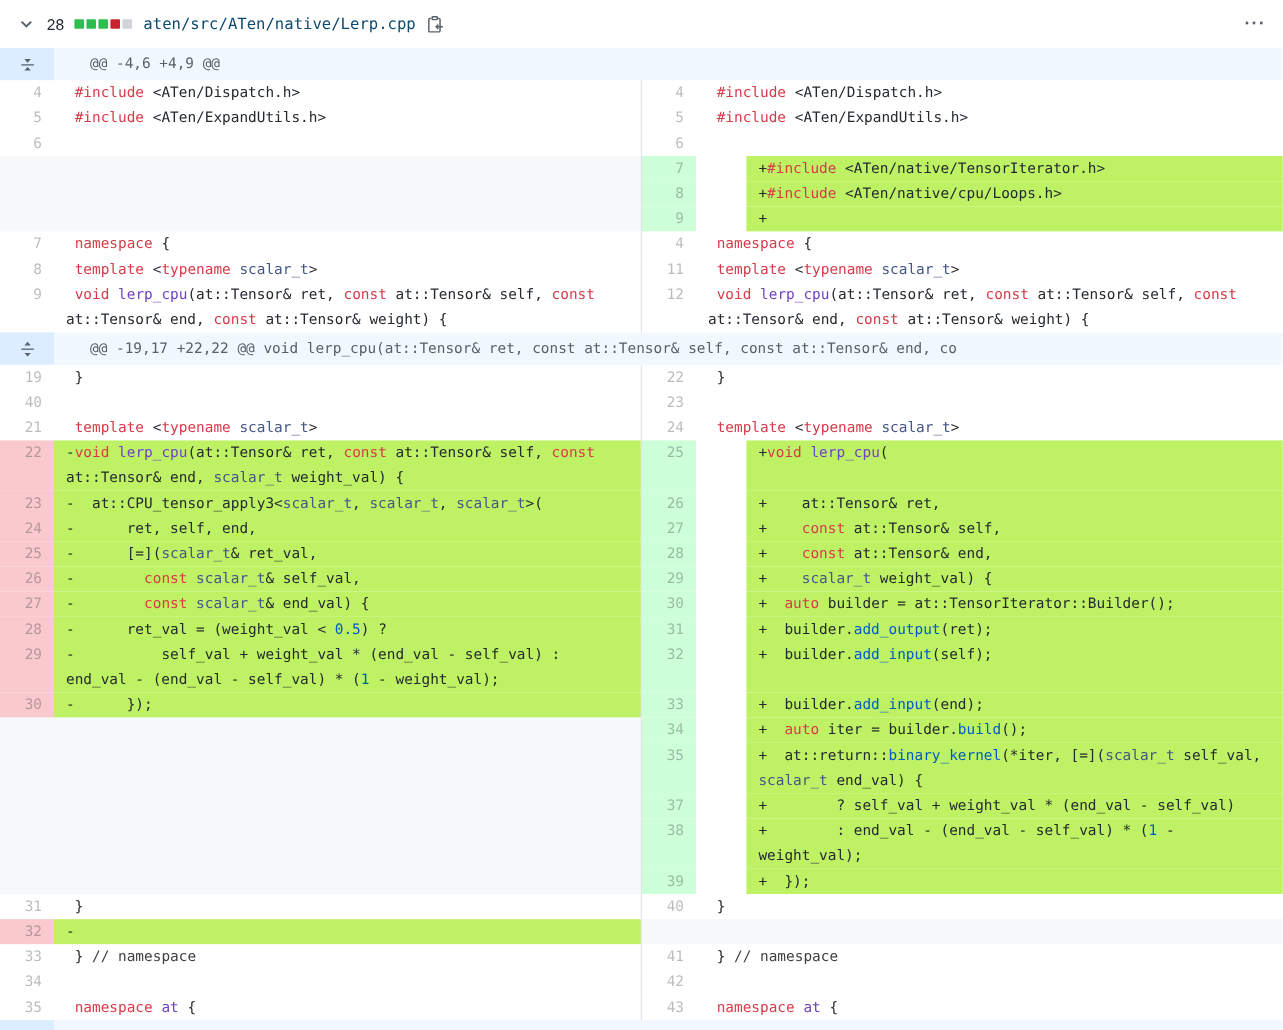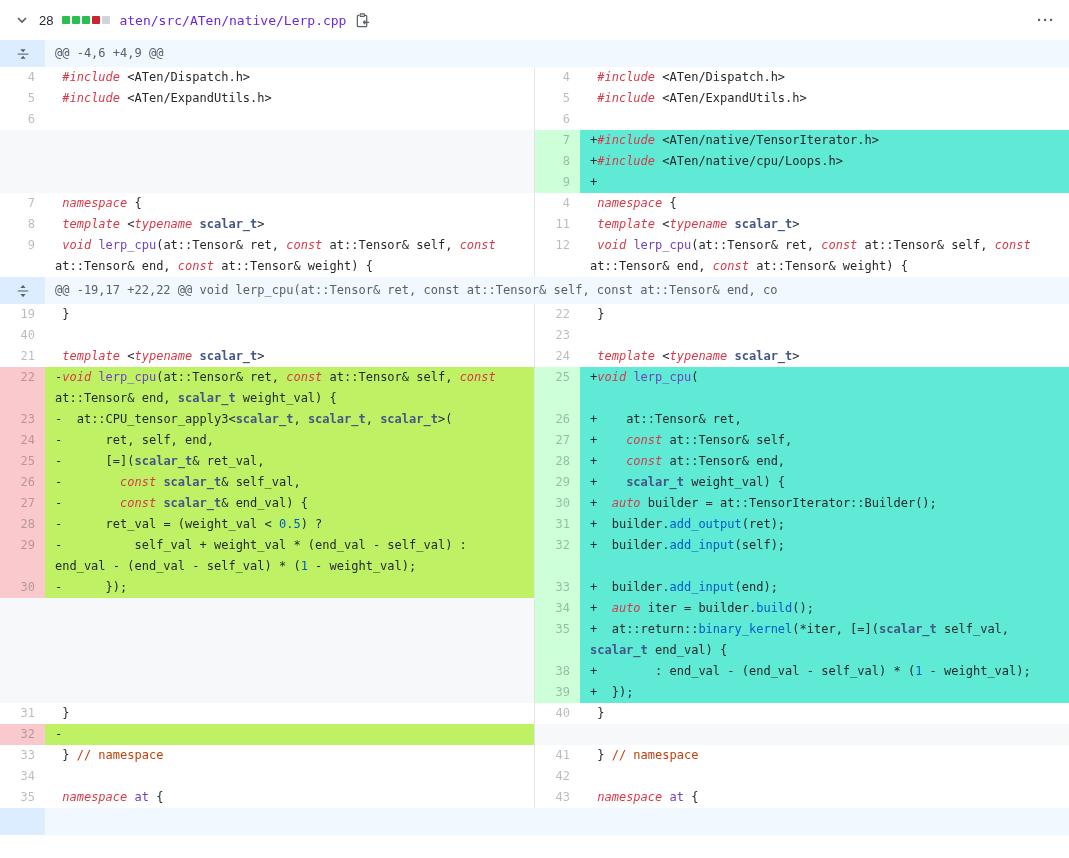--- a/index.html
+++ b/index.html
@@ -2,45 +2,45 @@
 <html><head>
 <meta charset="utf-8">
 <style>
   html,body{margin:0;padding:0;background:#fff;}
   body{width:1069px;font-family:"Liberation Sans",sans-serif;color:#24292e;}
   .file-header{height:40px;display:flex;align-items:center;gap:9px;padding:0 14px;background:#fff;}
   .chev{display:flex;align-items:center;cursor:pointer;color:#586069;}
   .changes-count{font-size:13px;color:#24292e;}
   .diffstat{display:inline-flex;gap:2px;}
   .diffstat span{width:8px;height:8px;border-radius:1px;display:inline-block;}
-  .file-path{font-family:"DejaVu Sans Mono",monospace;font-size:13px;color:#6d28d9;cursor:pointer;}
+  .file-path{font-family:"DejaVu Sans Mono",monospace;font-size:13px;color:#0c4a6e;cursor:pointer;}
   .copy-btn{display:flex;align-items:center;cursor:pointer;color:#586069;}
   .kebab{margin-left:auto;color:#586069;font-weight:bold;font-size:15px;letter-spacing:1px;cursor:pointer;line-height:10px;}
   .diff{font-family:"DejaVu Sans Mono",monospace;font-size:12px;}
-  .hunk-row{display:flex;background:#f1f8ff;min-height:27px;line-height:27px;color:#586069;}
+  .hunk-row{display:flex;background:#f1f8ff;min-height:27px;line-height:27px;color:#586069;gap:20px;}
   .hunk-gutter{width:45px;min-width:45px;background:#dbedff;display:flex;align-items:center;justify-content:center;cursor:pointer;color:#586069;}
   .hunk-text{padding:0 10px;white-space:pre;overflow:hidden;}
   .partial{height:3px;overflow:hidden;}
   .row{display:flex;align-items:stretch;}
   .side{flex:1 1 50%;display:flex;min-width:0;}
   .side.right{border-left:1px solid #e1e4e8;}
   .num{width:45px;min-width:45px;text-align:right;padding-right:10px;box-sizing:border-box;color:rgba(27,31,35,0.3);line-height:21px;cursor:pointer;user-select:none;}
   .code{flex:1;min-width:0;padding:0 10px;line-height:21px;white-space:pre-wrap;color:#24292e;}
   .ctx .num,.ctx .code{background:#fff;}
   .del .num{background:#f9c9ce;}
   .del .code{background:#bef264;}
   .add .num{background:#cdffd8;}
-  .add .code{background:#5eead4;}
+  .add .code{background:#bef264;margin-left:42px;}
   .empty .num,.empty .code{background:#f6f8fa;}
   .sg-d{color:#24292e;}
-  .sg-k{color:#d73a49;font-style:italic;}
+  .sg-k{color:#d73a49;}
   .sg-en{color:#6f42c1;}
-  .sg-ty{color:#445588;font-weight:bold;}
+  .sg-ty{color:#445588;}
   .sg-c1{color:#005cc5;}
-  .sg-c{color:#c2410c;}
+  .sg-c{color:#404040;}
 </style>
 </head>
 <body>
 
 <div class="file-header">
   <span class="chev">
     <svg width="16" height="16" viewBox="0 0 16 16">
         <path d="M4 6l4 4 4-4" fill="none" stroke="currentColor" stroke-width="1.7"></path>
       </svg>
   </span>
@@ -318,20 +318,24 @@
       <div class="side left empty">
         <div class="num"></div>
         <div class="code"></div>
       </div>
     </div>
     <div class="row">
       <div class="side left empty">
         <div class="num"></div>
         <div class="code"></div>
       </div>
+      <div class="side right add">
+        <div class="num">37</div>
+        <div class="code"><span class="sg-d">+</span><span class="sg-d">        ? self_val + weight_val * (end_val - self_val)</span></div>
+      </div>
     </div>
     <div class="row">
       <div class="side left empty">
         <div class="num"></div>
         <div class="code"></div>
       </div>
       <div class="side right add">
         <div class="num">38</div>
         <div class="code"><span class="sg-d">+</span><span class="sg-d">        : end_val - (end_val - self_val) * (</span><span class="sg-c1">1</span><span class="sg-d"> - weight_val);</span></div>
       </div>

